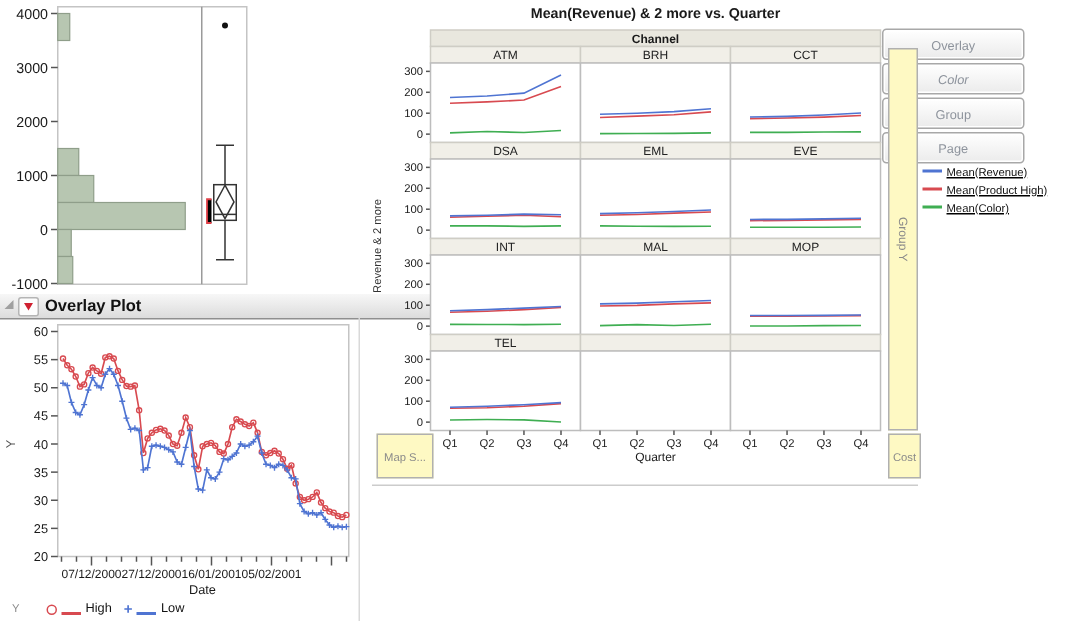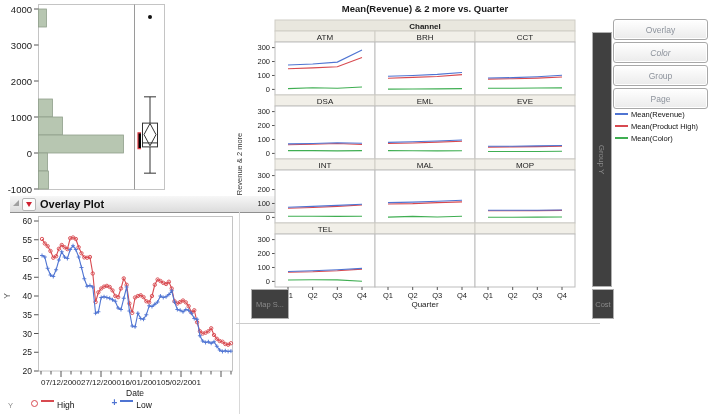--- a/index.html
+++ b/index.html
@@ -1,45 +1,45 @@
 <!DOCTYPE html>
 <html><head>
 <meta charset="utf-8">
 <style>
   html,body{margin:0;padding:0;background:#fff;}
   body{width:710px;height:414px;position:relative;font-family:"Liberation Sans",sans-serif;overflow:hidden;}
   .abs{position:absolute;}
   svg text{font-family:"Liberation Sans",sans-serif;}
   
-  #overlay-header{left:10px;top:196px;width:296px;height:16px;
+  #overlay-header{left:0;top:196px;width:296px;height:16px;
     background:linear-gradient(#f7f7f7,#dcdcdc);border-bottom:1px solid #8f8f8f;
     display:flex;align-items:center;}
   #overlay-header .disclosure{width:0;height:0;border-bottom:6px solid #a0a0a0;border-left:6px solid transparent;margin:0 3px 2px 3px;}
   #overlay-header .redmenu{width:12px;height:11px;background:#fdfdfd;border:1px solid #b5b5b5;border-radius:2px;
     display:flex;align-items:center;justify-content:center;margin-right:4px;}
   #overlay-header .redmenu .tri{width:0;height:0;border-top:5px solid #cf2030;border-left:3px solid transparent;border-right:3px solid transparent;}
   #overlay-header .otitle{font-size:11px;font-weight:bold;color:#111;}
   
   #overlay-legend{left:0;top:397px;width:248px;height:16px;display:flex;align-items:center;font-size:8.5px;color:#111;}
   #overlay-legend .ylab{color:#8a8a8a;font-size:7.5px;margin-left:8px;margin-right:18px;}
-  #overlay-legend .item{display:flex;align-items:flex-start;margin-right:37px;}
+  #overlay-legend .item{display:flex;align-items:flex-end;margin-right:8px;}
   #overlay-legend .circ{width:5px;height:5px;border:1.2px solid #d84a50;border-radius:50%;margin-right:3px;}
   #overlay-legend .plus{color:#4f74d2;font-weight:bold;font-size:10px;margin-right:3px;line-height:6px;}
   #overlay-legend .seg{width:13px;height:2px;margin-right:3px;}
   
-  .jmp-btn{left:613px;width:93px;height:19px;border:1px solid #a8a8a8;border-radius:3px;
+  .jmp-btn{left:588px;width:93px;height:19px;border:1px solid #a8a8a8;border-radius:3px;
     background:linear-gradient(#ffffff,#ebebeb);color:#8d939c;font-size:8.5px;
     display:flex;align-items:center;justify-content:center;box-shadow:inset 0 0 0 1px #fff;}
   
-  #trellis-legend{left:615px;top:108px;width:95px;}
+  #trellis-legend{left:615px;top:108px;width:95px;text-decoration:underline;}
   #trellis-legend .item{display:flex;align-items:center;height:12px;}
   #trellis-legend .seg{width:13px;height:2px;margin-right:3px;}
   #trellis-legend .lbl{font-size:7.5px;color:#111;}
   
-  .dropzone{border:1px solid #b0b0b0;background:#404040;color:#8a8a8a;display:flex;align-items:center;justify-content:center;}
+  .dropzone{border:1px solid #b0b0b0;background:#fef9c3;color:#8a8a8a;display:flex;align-items:center;justify-content:center;}
   #zone-groupy{left:592px;top:32px;width:18px;height:253px;}
   #zone-groupy span{transform:rotate(90deg);white-space:nowrap;font-size:8px;}
   #zone-freq{left:592px;top:289px;width:20px;height:28px;font-size:7.5px;}
   #zone-map{left:251px;top:289px;width:36px;height:28px;font-size:7.5px;}
   #overlay-right-border{left:239px;top:212px;width:1px;height:202px;background:#d9d9d9;}
 </style>
 </head>
 <body>
 
 <div id="dist-panel" class="abs" style="left:0;top:0;width:248px;height:196px;"><svg width="248" height="196">
@@ -288,21 +288,21 @@
       <span>High</span>
     </span>
     <span class="item">
       <span class="plus">+</span>
       <span class="seg" style="background: rgb(79, 116, 210);"></span>
       <span>Low</span>
     </span>
   </div>
 <div id="overlay-right-border" class="abs"></div>
 
-<div id="trellis-panel" class="abs" style="left:236px;top:0;width:364px;height:330px;"><svg width="364" height="330">
+<div id="trellis-panel" class="abs" style="left:248px;top:0;width:364px;height:330px;"><svg width="364" height="330">
       <text x="189" y="12" font-size="9.5" text-anchor="middle" fill="#1a1a1a" font-weight="bold">Mean(Revenue) &amp; 2 more vs. Quarter</text>
       <rect x="39" y="20" width="300" height="11" fill="#e9e7de" stroke="#cfcdc5"></rect>
       <text x="189" y="28.5" font-size="8" text-anchor="middle" fill="#1a1a1a" font-weight="bold">Channel</text>
       <text x="6" y="164" font-size="7.5" text-anchor="middle" fill="#333" transform="rotate(-90 6 164)">Revenue &amp; 2 more</text>
       <g>
         <line x1="36" y1="47.578947368421055" x2="39" y2="47.578947368421055" stroke="#555"></line>
         <text x="34" y="50.078947368421055" font-size="7.5" text-anchor="end" fill="#1a1a1a">300</text>
         <line x1="36" y1="61.526315789473685" x2="39" y2="61.526315789473685" stroke="#555"></line>
         <text x="34" y="64.02631578947368" font-size="7.5" text-anchor="end" fill="#1a1a1a">200</text>
         <line x1="36" y1="75.47368421052632" x2="39" y2="75.47368421052632" stroke="#555"></line>

